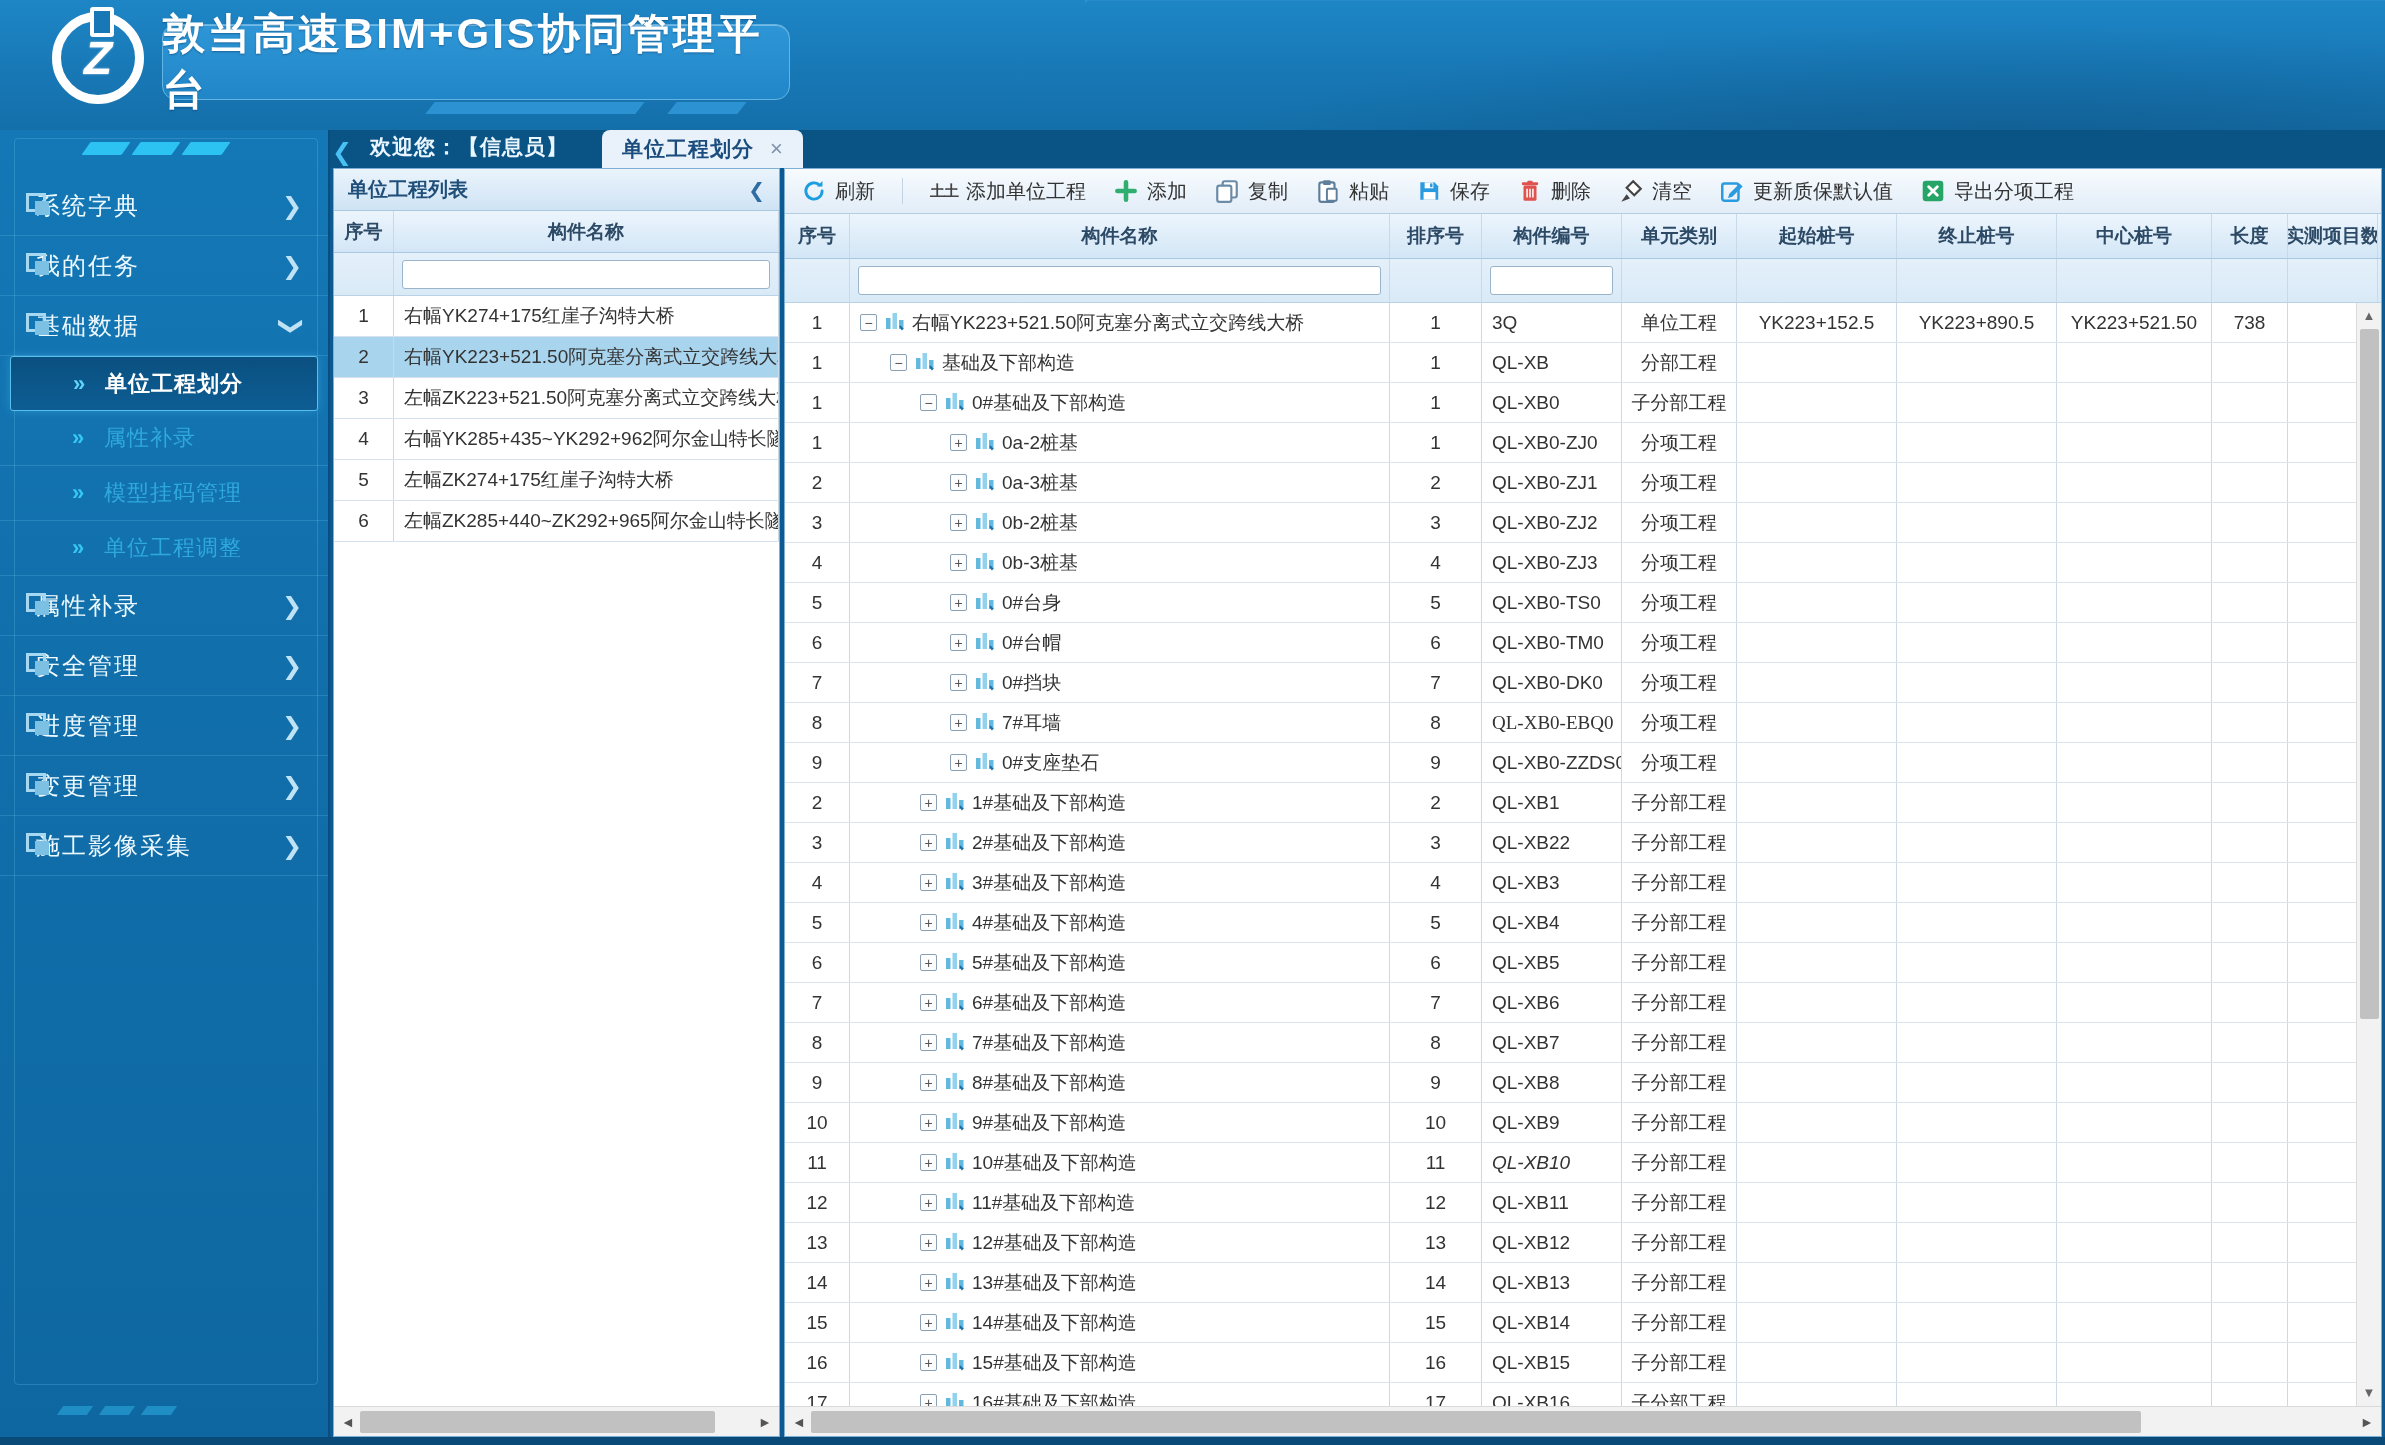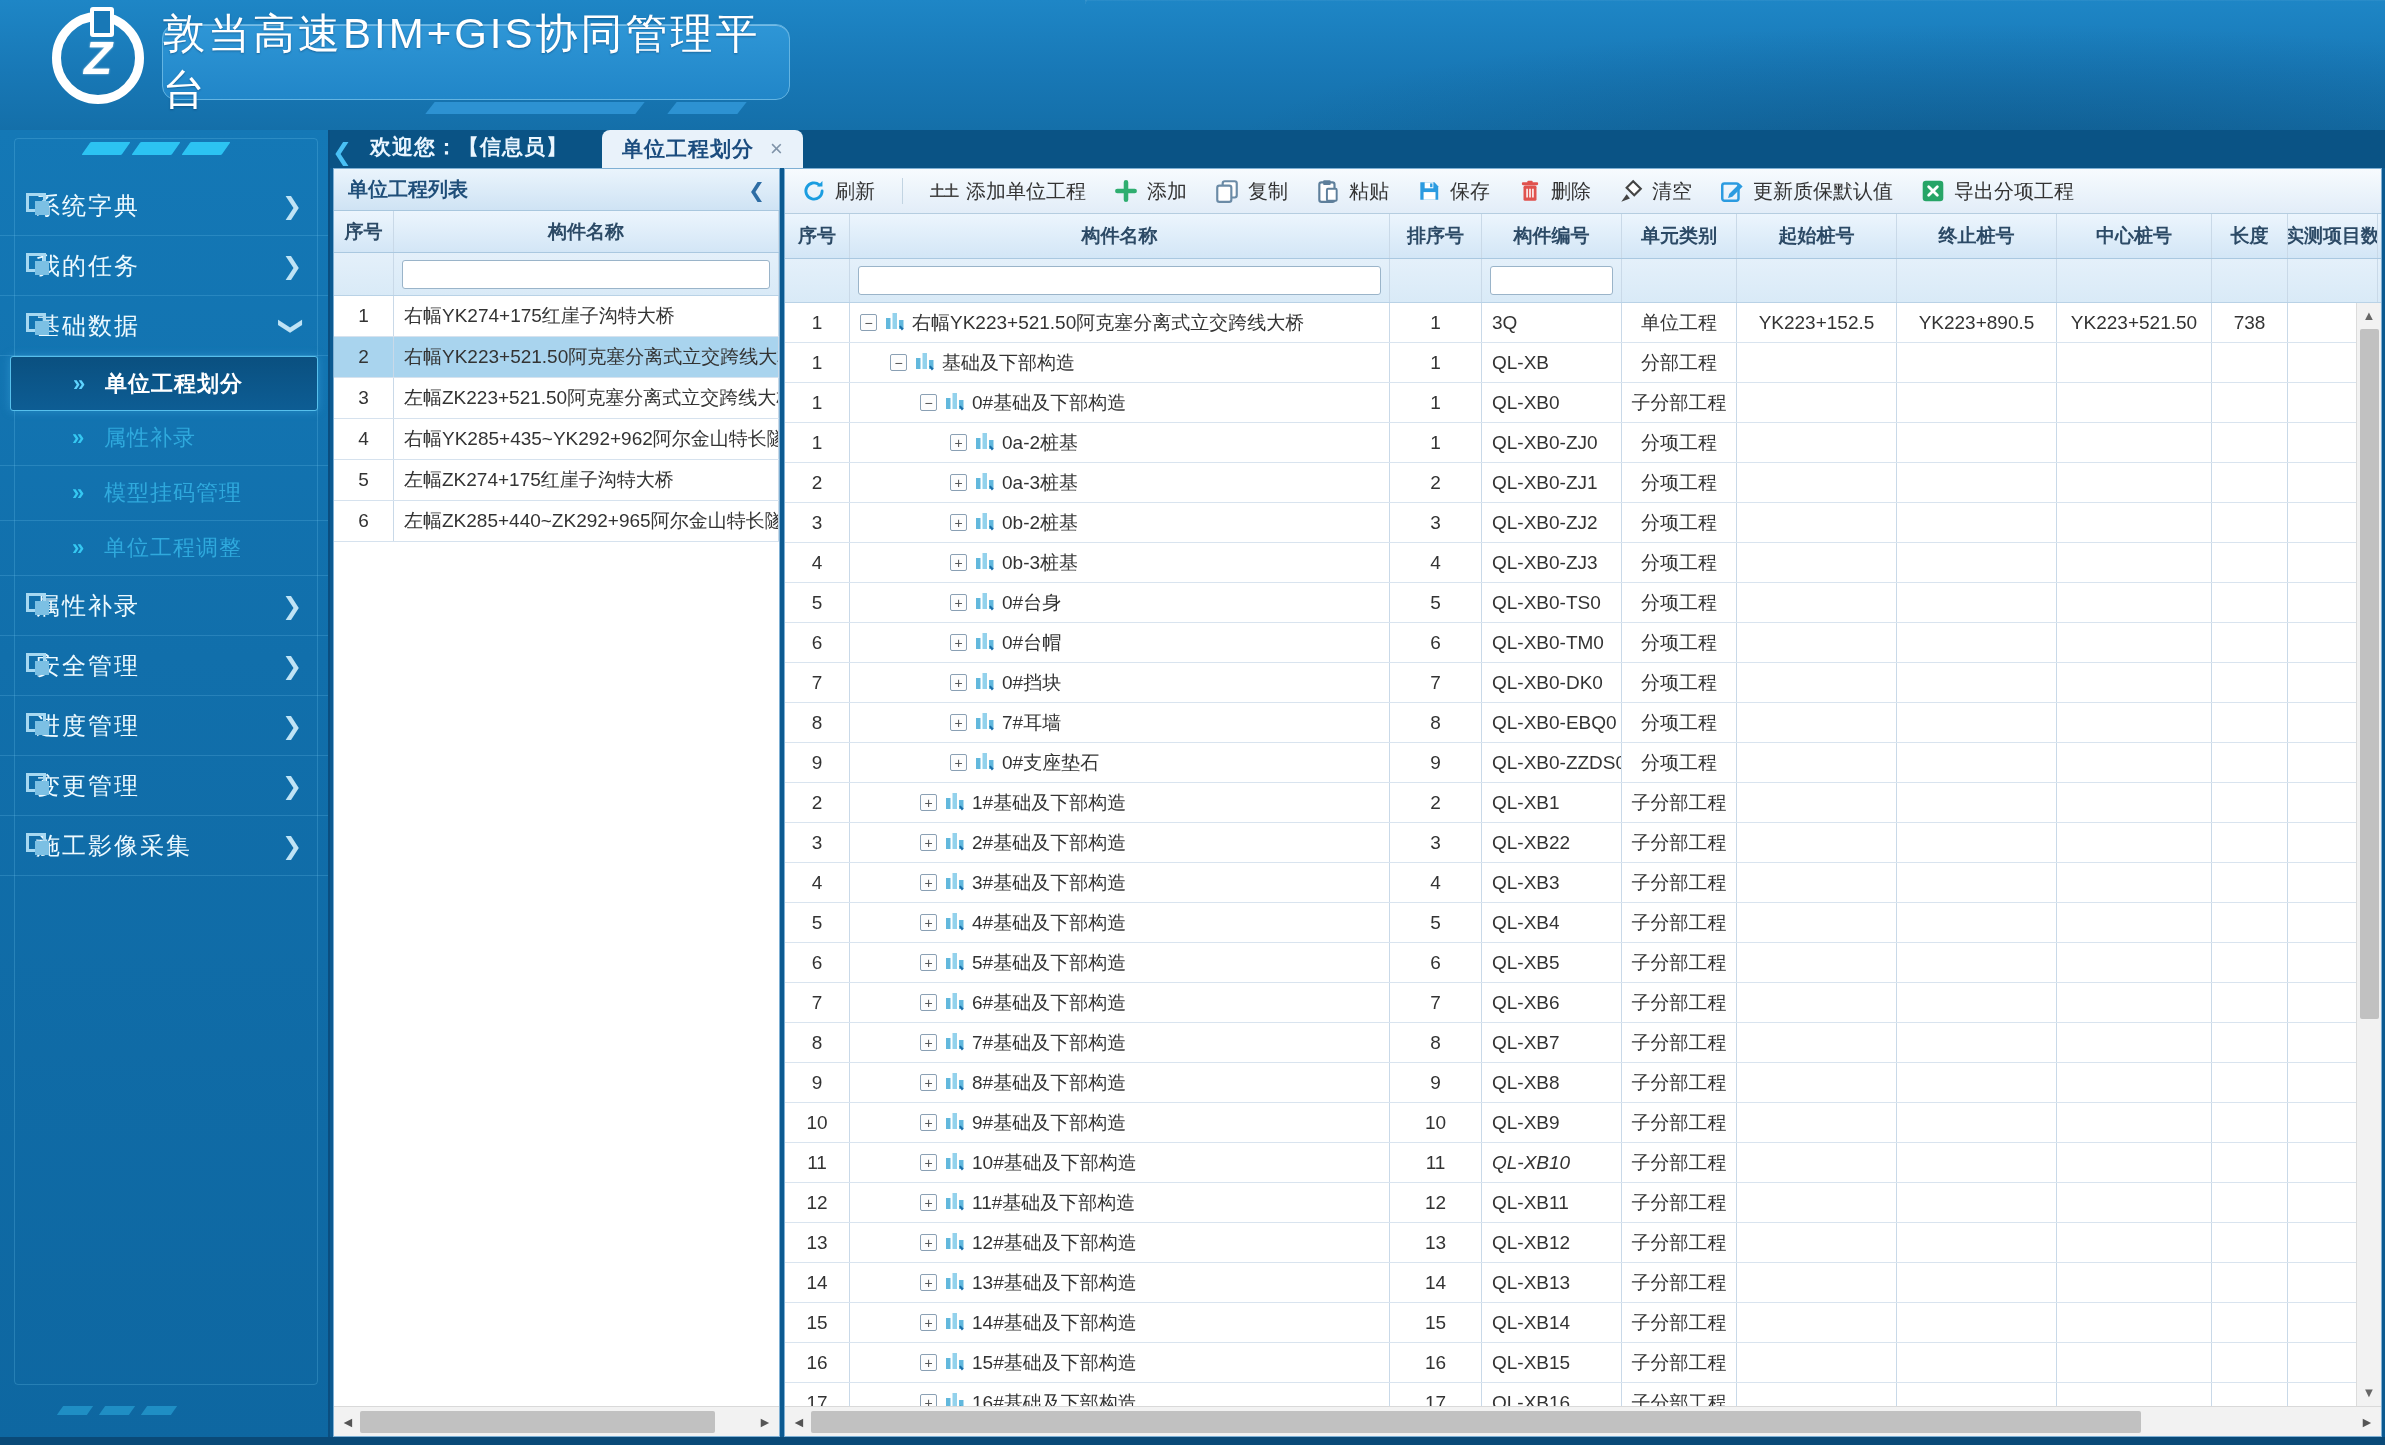--- a/index.html
+++ b/index.html
@@ -19,21 +19,21 @@
   .logo { position:absolute; left:52px; top:12px; width:92px; height:92px; border-radius:50%;
     border:9px solid #ffffff; display:flex; align-items:center; justify-content:center; }
   .logo::before { content:""; position:absolute; top:-14px; left:50%; margin-left:-8px;
     width:16px; height:22px; background:#1878b6; border:4px solid #fff; border-radius:3px; }
   .logo-z { font-size:46px; font-weight:bold; color:#ffffff; font-style:italic;
     text-shadow:0 0 2px rgba(255,255,255,.8); }
   .title-plate { position:absolute; left:162px; top:24px; width:628px; height:76px;
     background:linear-gradient(180deg,#2e96d6,#2186c8); border:1px solid #63b4e2;
     border-radius:14px; display:flex; align-items:center; justify-content:center;
     box-shadow:inset 0 1px 0 rgba(255,255,255,.35); }
-  .title-plate .t { color:#ffffff; font-size:42px; font-weight:normal; letter-spacing:3px;
+  .title-plate .t { color:#ffffff; font-size:42px; font-weight:bold; letter-spacing:3px;
     text-shadow:0 1px 2px rgba(0,40,80,.4); }
   .plate-tail { position:absolute; top:102px; height:12px; background:#2d92d2;
     transform:skewX(-38deg); }
   .tail1 { left:430px; width:210px; }
   .tail2 { left:672px; width:70px; }
 
   
   .main-row { display:flex; height:1315px; }
 
   
@@ -643,21 +643,21 @@
                     <span class="toggle">+</span>
                     <span class="bars-icon"><svg width="22" height="22" viewBox="0 0 22 22">
                         <rect x="2" y="9" width="4.5" height="11" fill="#62b8dd"></rect>
                         <rect x="8.5" y="4" width="4.5" height="16" fill="#93d2ec"></rect>
                         <rect x="15" y="11" width="4.5" height="9" fill="#62b8dd"></rect>
                         <path d="M16 17l2 3 1-1" stroke="#1a6fa8" stroke-width="2" fill="none"></path>
                       </svg></span>
                     <span class="node-label">7#耳墙</span>
                   </div>
                   <div class="mg-c" style="width: 92px;">8</div>
-                  <div class="mg-c code" style="width: 140px;">QL-XB0-EBQ0</div>
+                  <div class="mg-c code" style="width: 140px; font-family: Liberation Serif, serif;">QL-XB0-EBQ0</div>
                   <div class="mg-c" style="width: 115px;">分项工程</div>
                   <div class="mg-c" style="width: 160px;"></div>
                   <div class="mg-c" style="width: 160px;"></div>
                   <div class="mg-c" style="width: 155px;"></div>
                   <div class="mg-c" style="width: 76px;"></div>
                   <div class="mg-c" style="width: 90px;"></div>
                 </div>
                 <div class="mg-row">
                   <div class="mg-c" style="width: 65px;">9</div>
                   <div class="mg-c name" style="width: 540px; padding-left: 100px;">

